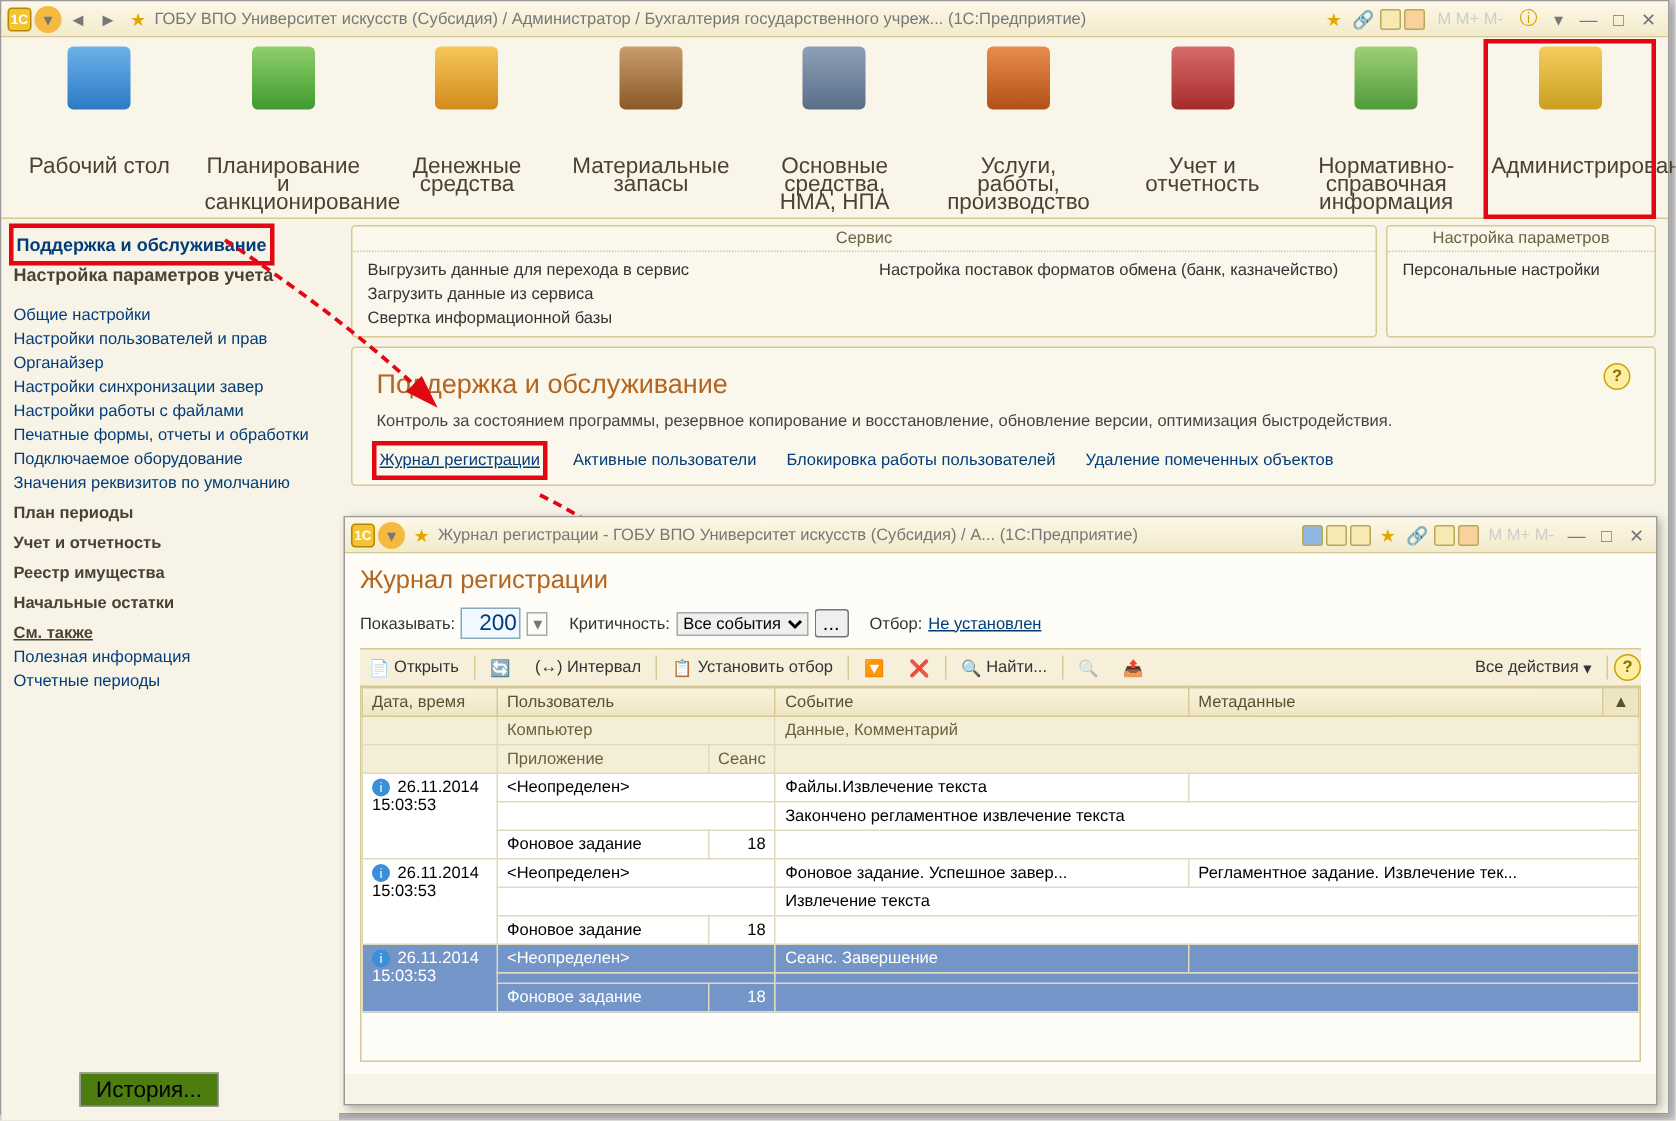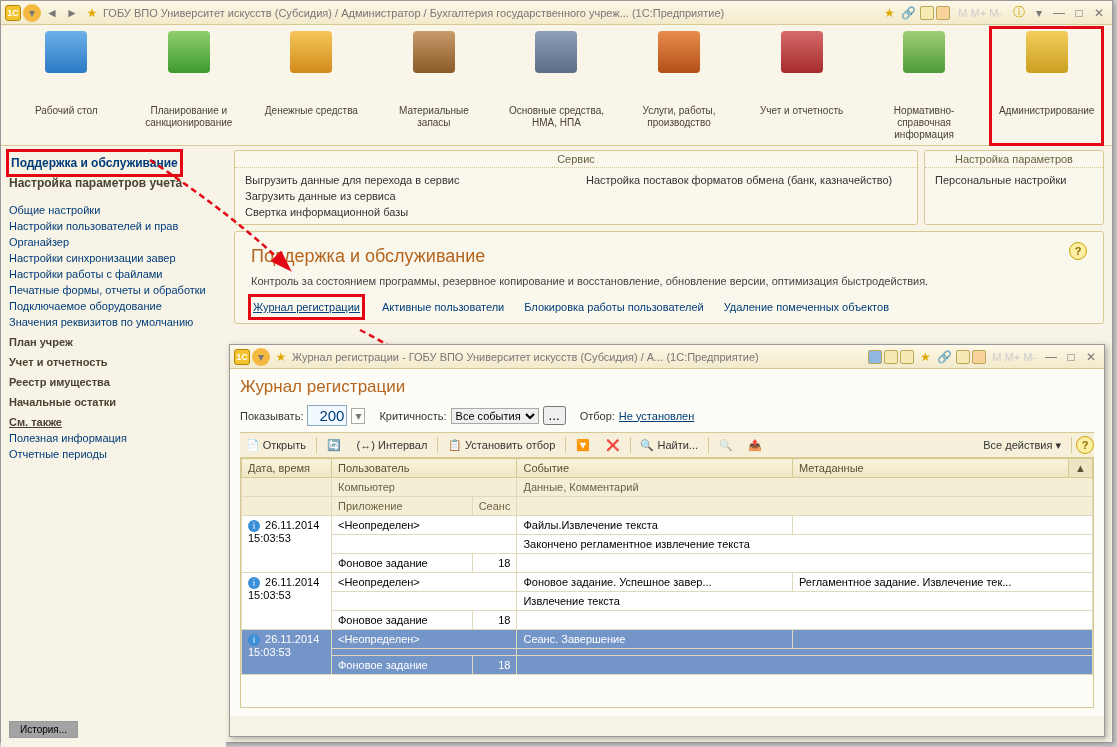--- a/index.html
+++ b/index.html
@@ -7,41 +7,41 @@
   .window { position: absolute; background: #f7f3e6; border: 1px solid #999; box-shadow: 2px 2px 6px rgba(0,0,0,0.3); }
   .main-window { left: 0; top: 0; width: 1113px; height: 743px; }
   .titlebar { height: 24px; background: linear-gradient(#fdf8e8,#f2eacb); border-bottom: 1px solid #d6c994; display: flex; align-items: center; padding: 0 4px; gap: 2px; font-size: 11px; color: #555; }
   .titlebar .logo { width: 16px; height: 16px; background: #f4c430; border-radius: 3px; border: 1px solid #b38600; display: flex; align-items: center; justify-content: center; font-size: 9px; font-weight: bold; color: #fff; }
   .titlebar .title-text { flex: 1; overflow: hidden; white-space: nowrap; text-overflow: ellipsis; color: #777; }
   .tb-btn { width: 18px; height: 18px; display: flex; align-items: center; justify-content: center; cursor: pointer; color: #777; font-size: 12px; }
   .tb-btn.orange { background: #f5b942; border-radius: 10px; }
   .toolbar { display: flex; justify-content: space-around; padding: 6px 4px 4px; border-bottom: 1px solid #d6c994; background: #f9f5e9; }
   .tool-item { text-align: center; width: 105px; cursor: pointer; }
   .tool-item .icon { width: 42px; height: 42px; margin: 0 auto 2px; border-radius: 4px; display: flex; align-items: center; justify-content: center; }
-  .tool-item .label { font-size: 10px; color: #4a4333; line-height: 12px; margin-top: 32px; }
+  .tool-item .label { font-size: 15px; color: #4a4333; line-height: 12px; margin-top: 32px; }
   .tool-item.highlighted { outline: 3px solid #e30613; outline-offset: 2px; }
   .body-row { display: flex; height: 616px; }
   .sidebar { width: 225px; padding: 6px 0 6px 8px; background: #f7f3e6; overflow: hidden; }
   .sidebar a { display: block; color: #003d7a; text-decoration: none; padding: 2px 0; font-size: 11px; cursor: pointer; }
   .sidebar .section { color: #4a4333; font-weight: bold; padding: 6px 0 2px; font-size: 11px; }
   .sidebar .highlighted { outline: 3px solid #e30613; font-weight: bold; font-size: 12px; padding: 4px 2px; display: inline-block; }
   .content { flex: 1; padding: 4px 8px; }
   .group-box { border: 1px solid #d6c994; border-radius: 3px; background: #faf7ed; margin-bottom: 6px; }
   .group-title { text-align: center; font-size: 11px; color: #6b6240; padding: 2px; border-bottom: 1px dotted #d6c994; }
   .group-row { display: flex; }
   .svc-col { padding: 4px 10px; }
   .svc-col a { display: block; color: #333; padding: 2px 0; font-size: 11px; cursor: pointer; }
   .panel { border: 1px solid #d6c994; border-radius: 3px; background: #faf7ed; padding: 10px 16px; }
   .panel h2 { color: #b5651d; font-size: 18px; font-weight: normal; margin: 4px 0 8px; }
   .panel .desc { color: #444; font-size: 11px; margin-bottom: 14px; padding-right: 40px; }
   .panel .links a { color: #003d7a; margin-right: 20px; font-size: 11px; cursor: pointer; }
   .panel .links a.hl { outline: 3px solid #e30613; padding: 4px 2px; text-decoration: underline; }
   .help-icon { float: right; width: 18px; height: 18px; border-radius: 9px; background: #fceea3; border: 1px solid #c9a400; text-align: center; line-height: 16px; color: #8a6d00; font-weight: bold; cursor: pointer; }
   .footer { position: absolute; bottom: 4px; left: 8px; }
-  .footer button { font-size: 10px; padding: 2px 10px; background: #a3a3a3; border: 1px solid #999; cursor: pointer; }
+  .footer button { font-size: 15px; padding: 2px 10px; background: #4d7c0f; border: 1px solid #999; cursor: pointer; margin-left: 44px; }
   
   .sub-window { left: 229px; top: 344px; width: 876px; height: 393px; }
   .sub-window .content-area { padding: 8px 10px; background: #fdfcf6; }
   .sub-window h2 { color: #b5651d; font-size: 17px; font-weight: normal; margin: 0 0 8px; }
   .filter-row { display: flex; align-items: center; gap: 4px; font-size: 11px; margin-bottom: 6px; color: #333; }
   .filter-row input[type=text] { width: 40px; text-align: right; background: #f1f8ff; border: 1px solid #8ab; padding: 1px 2px; font-size: 15px; color: #003d7a; }
   .filter-row select { font-size: 11px; border: 1px solid #aaa; }
   .filter-row a { color: #003d7a; text-decoration: underline; cursor: pointer; }
   .action-bar { display: flex; align-items: center; gap: 4px; padding: 3px 0; border-top: 1px solid #d6c994; border-bottom: 1px solid #d6c994; background: #f6f0db; font-size: 11px; }
   .action-bar .btn { padding: 2px 6px; cursor: pointer; display: flex; align-items: center; gap: 3px; color: #333; }
@@ -140,21 +140,21 @@
           <a>Общие настройки</a>
           <a>Настройки пользователей и прав</a>
           <a>Органайзер</a>
           <a>Настройки синхронизации завер</a>
           <a>Настройки работы с файлами</a>
           <a>Печатные формы, отчеты и обработки</a>
           <a>Подключаемое оборудование</a>
           <a>Значения реквизитов по умолчанию</a>
         </div>
       <div id="sidebar-sections">
-          <div class="section">План учреж</div>
+          <div class="section">План периоды</div>
           <div class="section">Учет и отчетность</div>
           <div class="section">Реестр имущества</div>
           <div class="section">Начальные остатки</div>
         </div>
       <div class="section" style="text-decoration:underline">См. также</div>
       <div id="sidebar-seealso">
           <a>Полезная информация</a>
           <a>Отчетные периоды</a>
         </div>
     </div>

